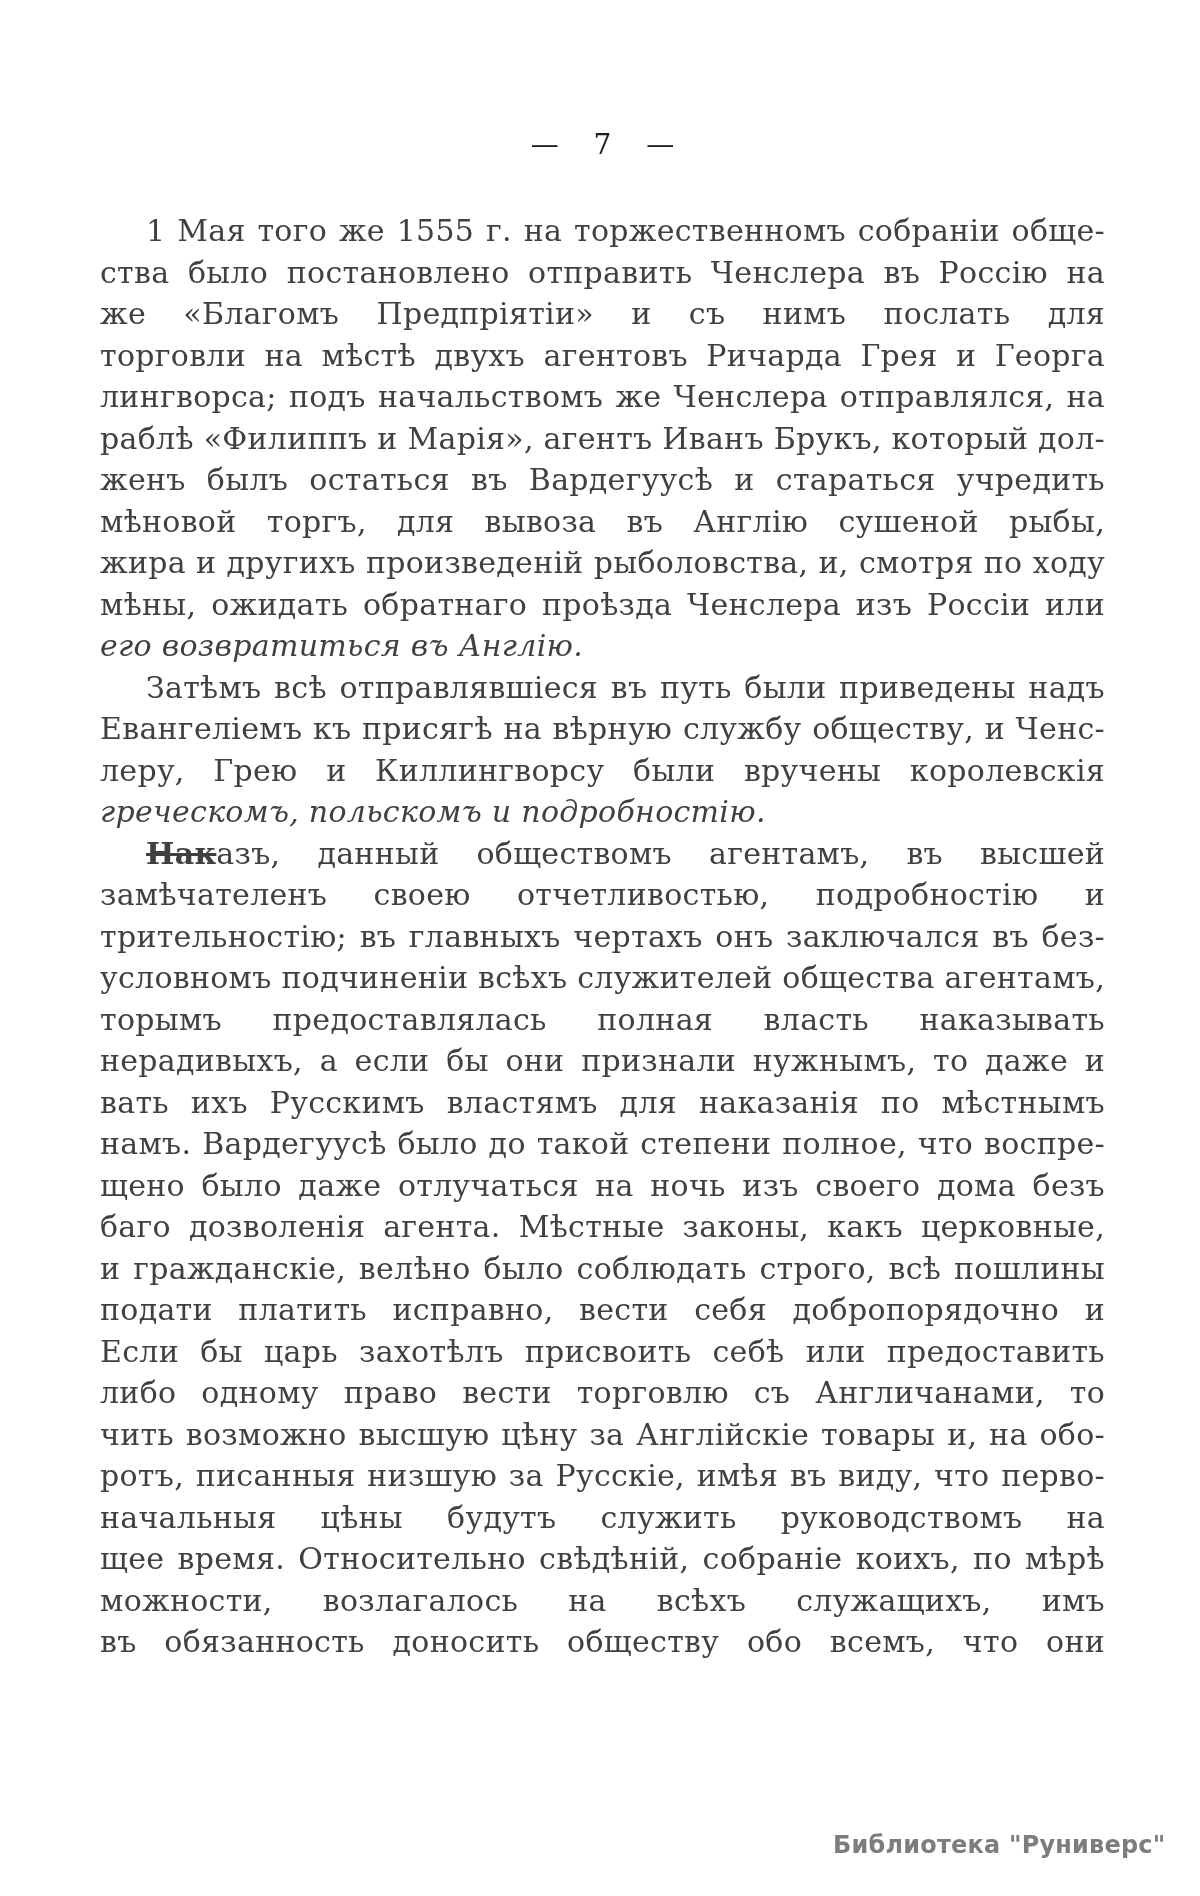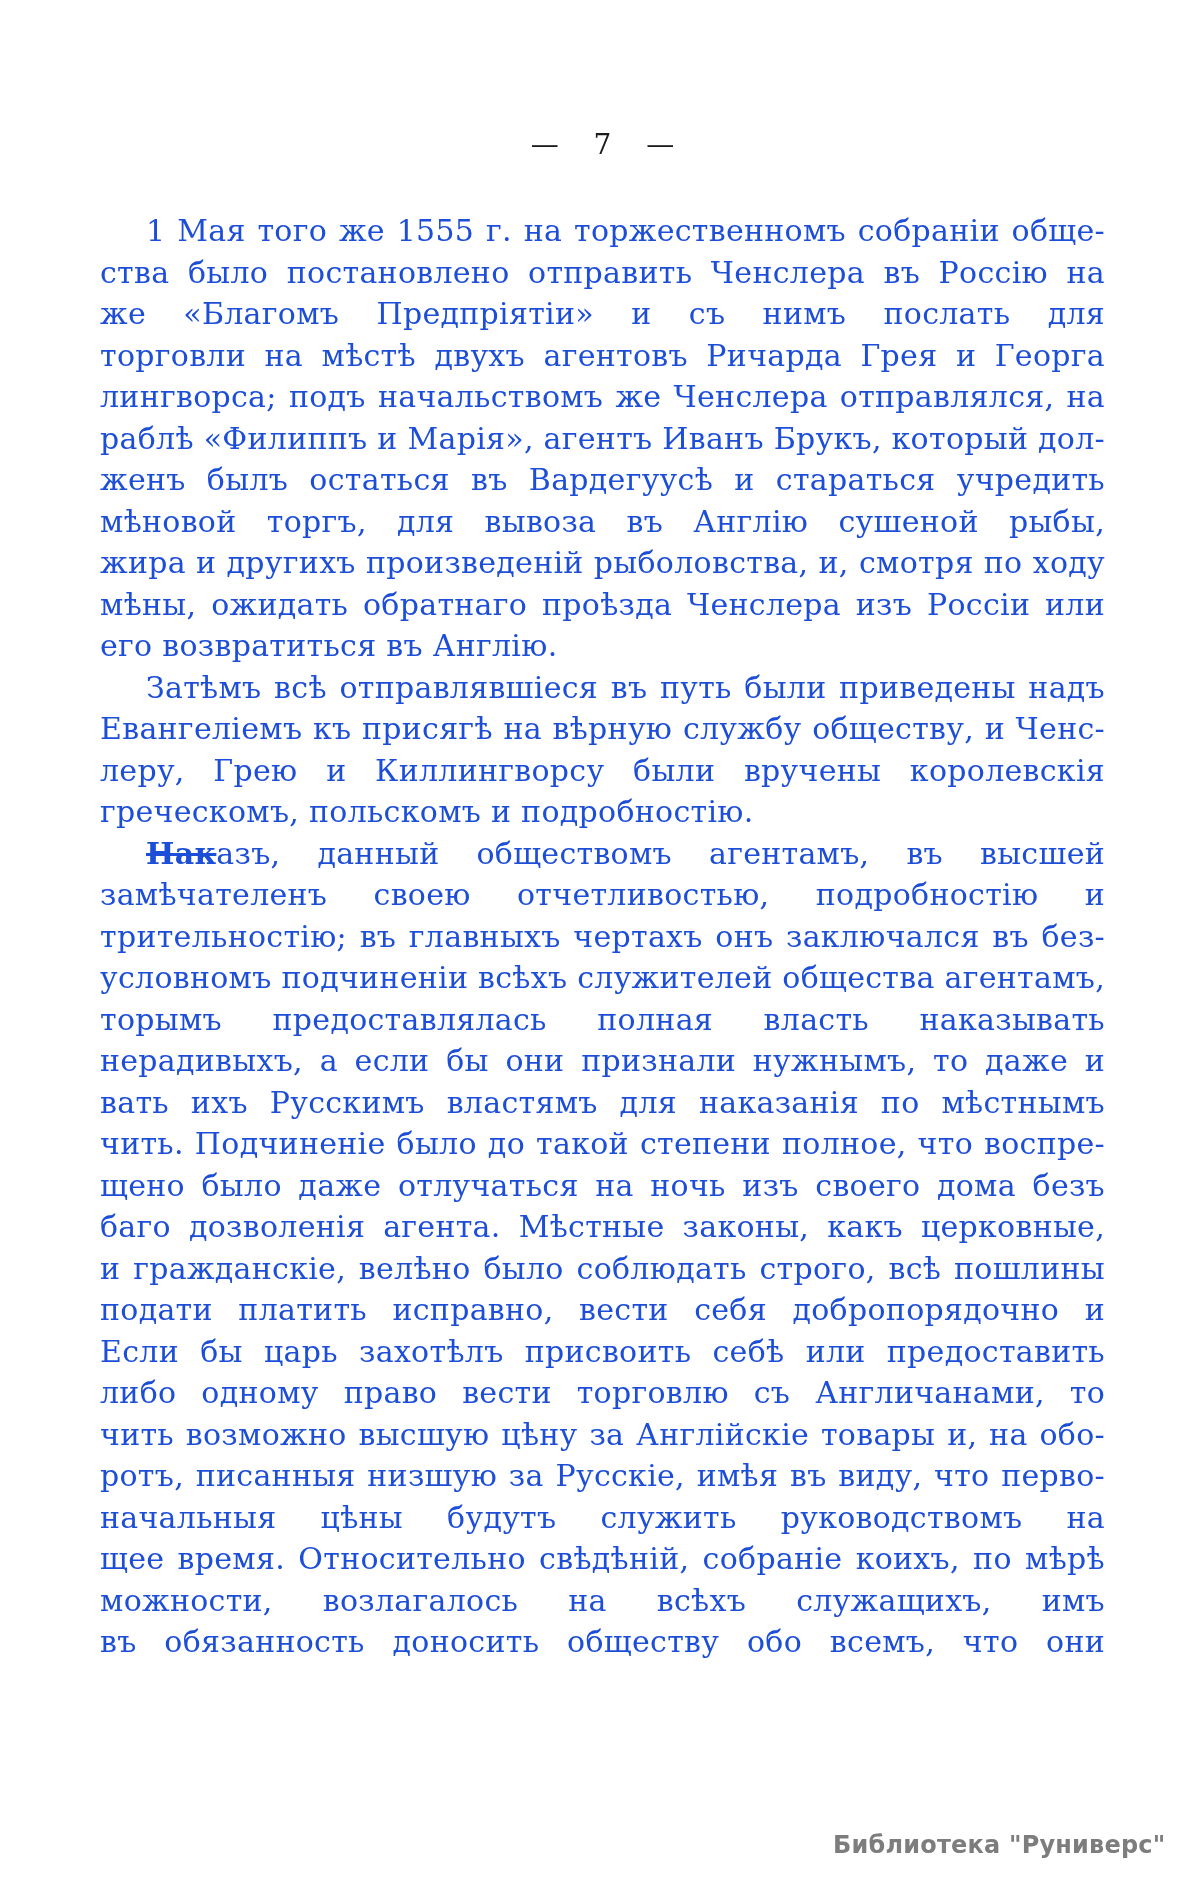--- a/index.html
+++ b/index.html
@@ -30,32 +30,33 @@
     color: #1b1b1b;
   }
   .text-block {
     position: absolute;
     top: 210px;
     left: 100px;
     width: 1005px;
     font-size: 30px;
     line-height: 41.5px;
     letter-spacing: 0.3px;
-    color: #1d4ed8;
+    color: #404040;
   }
   .line {
     height: 41.5px;
     overflow: hidden;
     white-space: normal;
     text-align: justify;
     text-align-last: justify;
   }
   .line.flush-left {
     text-align: left;
     text-align-last: left;
+    font-style: italic;
   }
   .line.indent {
     text-indent: 46px;
   }
   .struck {
     text-decoration: line-through;
     text-decoration-thickness: 3px;
     font-weight: bold;
   }
   .watermark {
@@ -90,21 +91,21 @@
       <div class="line">Евангеліемъ къ присягѣ на вѣрную службу обществу, и Ченс-</div>
       <div class="line">леру, Грею и Киллингворсу были вручены королевскія грамоты</div>
       <div class="line flush-left">греческомъ, польскомъ и подробностію.</div>
       <div class="line indent"><span class="struck">Нак</span>азъ, данный обществомъ агентамъ, въ высшей степени</div>
       <div class="line">замѣчателенъ своею отчетливостью, подробностію и предусмо-</div>
       <div class="line">трительностію; въ главныхъ чертахъ онъ заключался въ без-</div>
       <div class="line">условномъ подчиненіи всѣхъ служителей общества агентамъ, ко-</div>
       <div class="line">торымъ предоставлялась полная власть наказывать ослушныхъ и</div>
       <div class="line">нерадивыхъ, а если бы они признали нужнымъ, то даже и отда-</div>
       <div class="line">вать ихъ Русскимъ властямъ для наказанія по мѣстнымъ зако-</div>
-      <div class="line">чить. Подчиненіе было до такой степени полное, что воспре-</div>
+      <div class="line">намъ. Вардегуусѣ было до такой степени полное, что воспре-</div>
       <div class="line">щено было даже отлучаться на ночь изъ своего дома безъ осо-</div>
       <div class="line">баго дозволенія агента. Мѣстные законы, какъ церковные, такъ</div>
       <div class="line">и гражданскіе, велѣно было соблюдать строго, всѣ пошлины и</div>
       <div class="line">подати платить исправно, вести себя добропорядочно и смирно.</div>
       <div class="line">Если бы царь захотѣлъ присвоить себѣ или предоставить кому</div>
       <div class="line">либо одному право вести торговлю съ Англичанами, то назна-</div>
       <div class="line">чить возможно высшую цѣну за Англійскіе товары и, на обо-</div>
       <div class="line">ротъ, писанныя низшую за Русскіе, имѣя въ виду, что перво-</div>
       <div class="line">начальныя цѣны будутъ служить руководствомъ на послѣдую-</div>
       <div class="line">щее время. Относительно свѣдѣній, собраніе коихъ, по мѣрѣ воз-</div>

